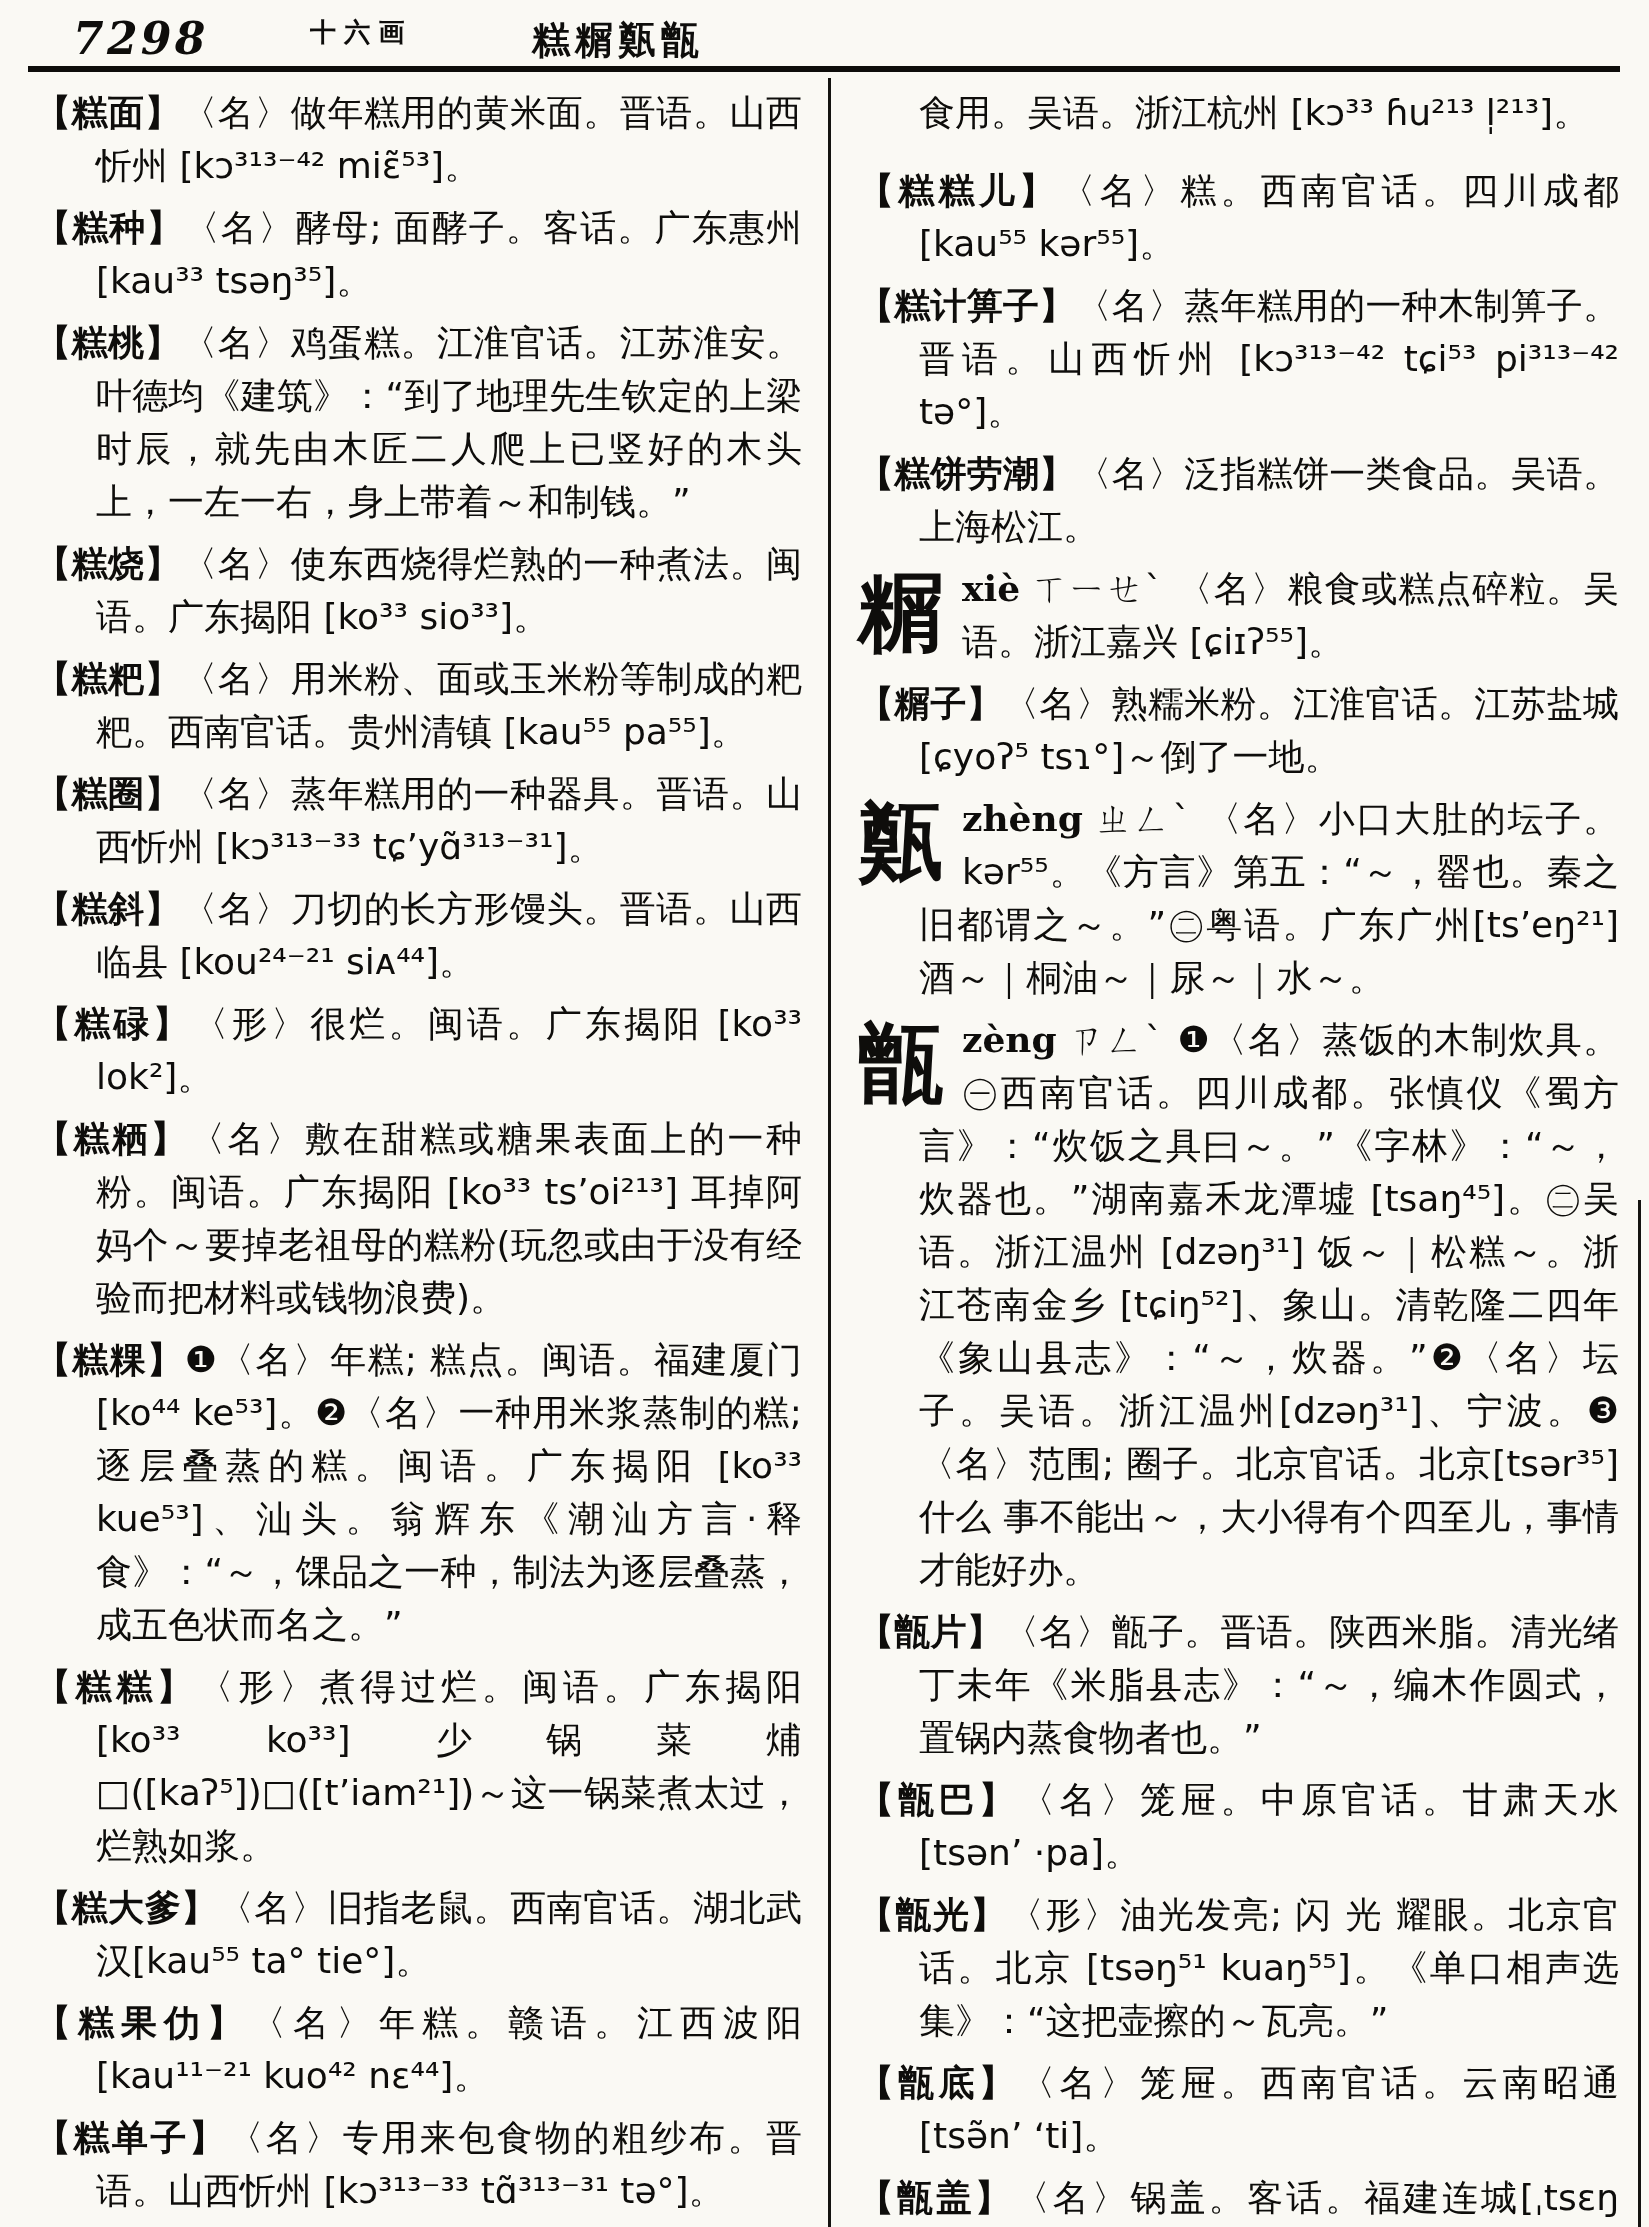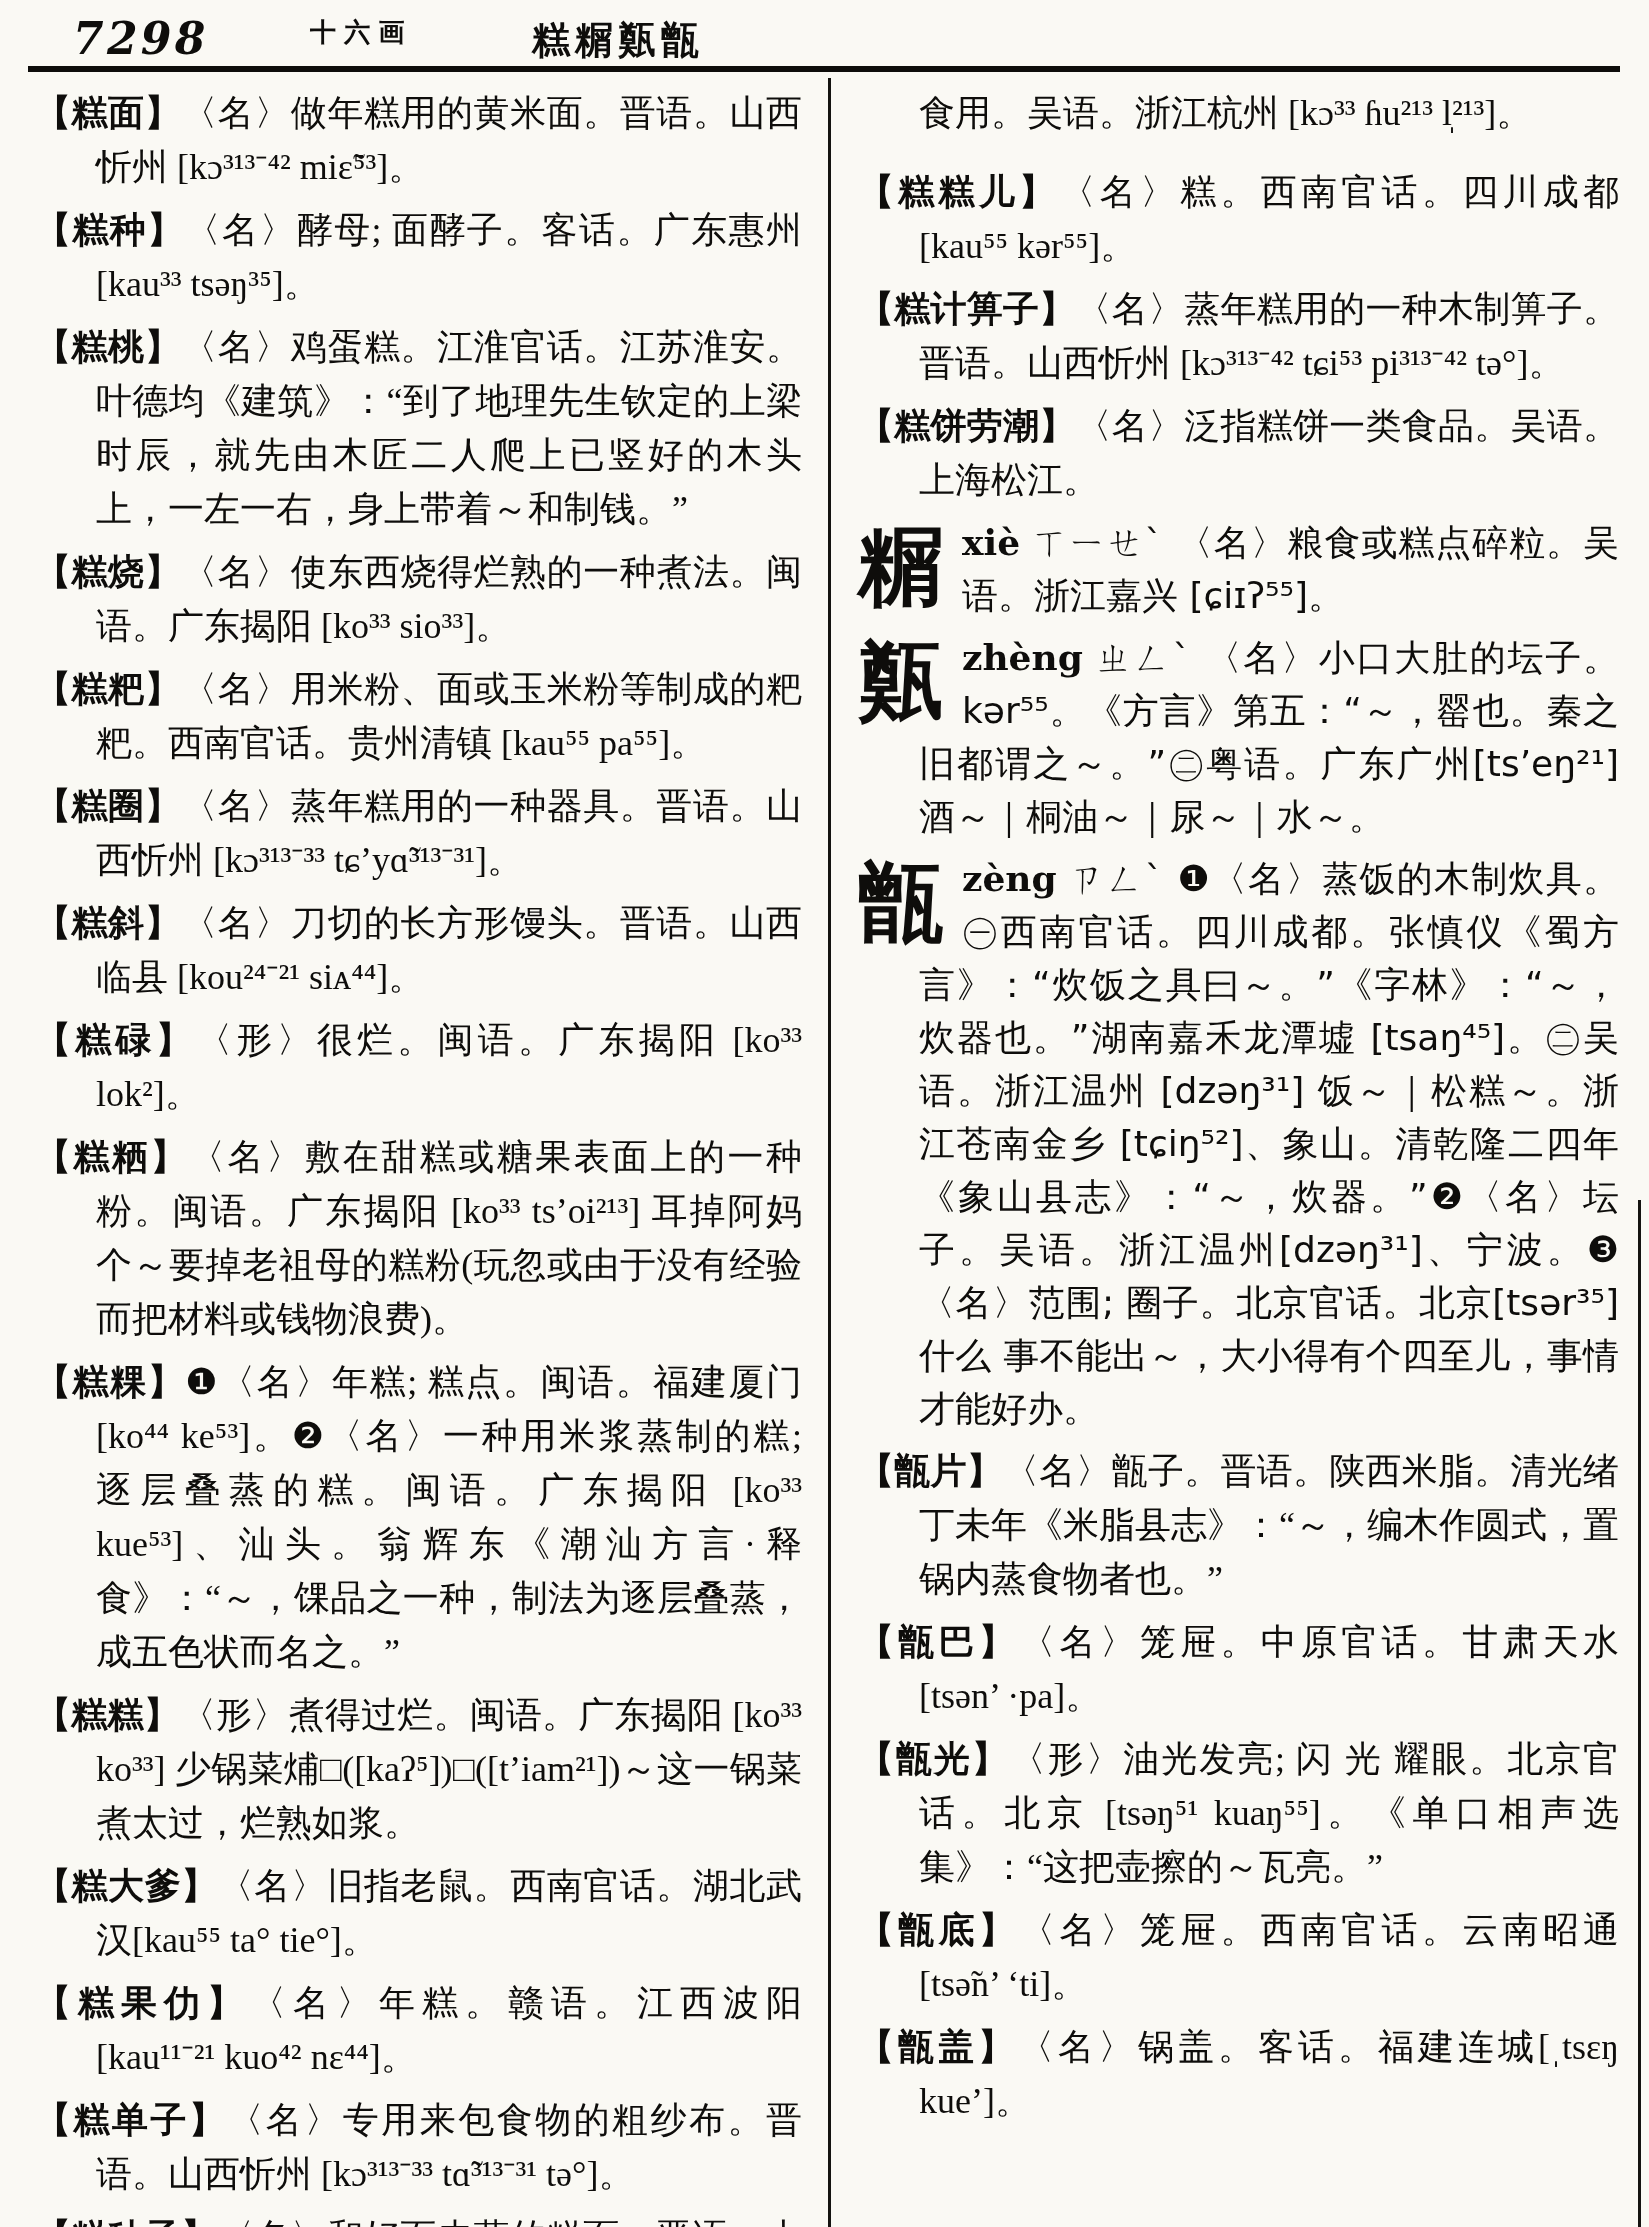--- a/index.html
+++ b/index.html
@@ -52,21 +52,21 @@
     text-align:justify;
   }
   .col-left  { left:35px;  width:767px; }
   .col-right { left:858px; width:761px; }
   .entry {
     padding-left:61px; text-indent:-61px;
     margin-bottom:9px;
   }
   .entry.cont { text-indent:0; margin-bottom:25px; }
   .entry .head { font-weight:bold; }
-  .entry .body { font-weight:normal;font-family:Liberation Serif, serif; }
+  .entry .body { font-weight:normal; }
   .headchar-entry {
     padding-left:61px; text-indent:0;
     margin-bottom:9px;
   }
   .bigchar {
     float:left;
     margin-left:-61px;
     font-size:86px; line-height:1;
     font-weight:bold;
     padding:6.6px 18px 13.2px 0;
@@ -115,20 +115,21 @@
     <div class="entry cont"><span class="body">食用。吴语。浙江杭州 [kɔ³³ ɦu²¹³ l̩²¹³]。</span></div>
 
     <div class="entry"><span class="head">【糕糕儿】</span><span class="body">〈名〉糕。西南官话。四川成都 [kau⁵⁵ kər⁵⁵]。</span></div>
     <div class="entry"><span class="head">【糕计箅子】</span><span class="body">〈名〉蒸年糕用的一种木制箅子。晋语。山西忻州 [kɔ³¹³⁻⁴² tɕi⁵³ pi³¹³⁻⁴² tə°]。</span></div>
     <div class="entry"><span class="head">【糕饼劳潮】</span><span class="body">〈名〉泛指糕饼一类食品。吴语。上海松江。</span></div>
 
     <div class="headchar-entry">
       <span class="bigchar">糏</span><span class="pinyin">xiè</span><span class="zhuyin">ㄒㄧㄝˋ</span><span class="body">〈名〉粮食或糕点碎粒。吴语。浙江嘉兴 [ɕiɪʔ⁵⁵]。</span>
     </div>
 
+    <div class="entry"><span class="head">【糏子】</span><span class="body">〈名〉熟糯米粉。江淮官话。江苏盐城 [ɕyoʔ⁵ tsɿ°]～倒了一地。</span></div>
 
     <div class="headchar-entry">
       <span class="bigchar">㽀</span><span class="pinyin">zhèng</span><span class="zhuyin">ㄓㄥˋ</span><span class="body">〈名〉小口大肚的坛子。kər⁵⁵。《方言》第五：“～，罂也。秦之旧都谓之～。”㊁粤语。广东广州[ts’eŋ²¹]酒～｜桐油～｜尿～｜水～。</span>
     </div>
 
     <div class="headchar-entry">
       <span class="bigchar">甑</span><span class="pinyin">zèng</span><span class="zhuyin">ㄗㄥˋ</span><span class="body">❶〈名〉蒸饭的木制炊具。㊀西南官话。四川成都。张慎仪《蜀方言》：“炊饭之具曰～。”《字林》：“～，炊器也。”湖南嘉禾龙潭墟 [tsaŋ⁴⁵]。㊁吴语。浙江温州 [dzəŋ³¹] 饭～｜松糕～。浙江苍南金乡 [tɕiŋ⁵²]、象山。清乾隆二四年《象山县志》：“～，炊器。”❷〈名〉坛子。吴语。浙江温州[dzəŋ³¹]、宁波。❸〈名〉范围; 圈子。北京官话。北京[tsər³⁵]什么 事不能出～，大小得有个四至儿，事情才能好办。</span>
     </div>
 
     <div class="entry"><span class="head">【甑片】</span><span class="body">〈名〉甑子。晋语。陕西米脂。清光绪丁未年《米脂县志》：“～，编木作圆式，置锅内蒸食物者也。”</span></div>

